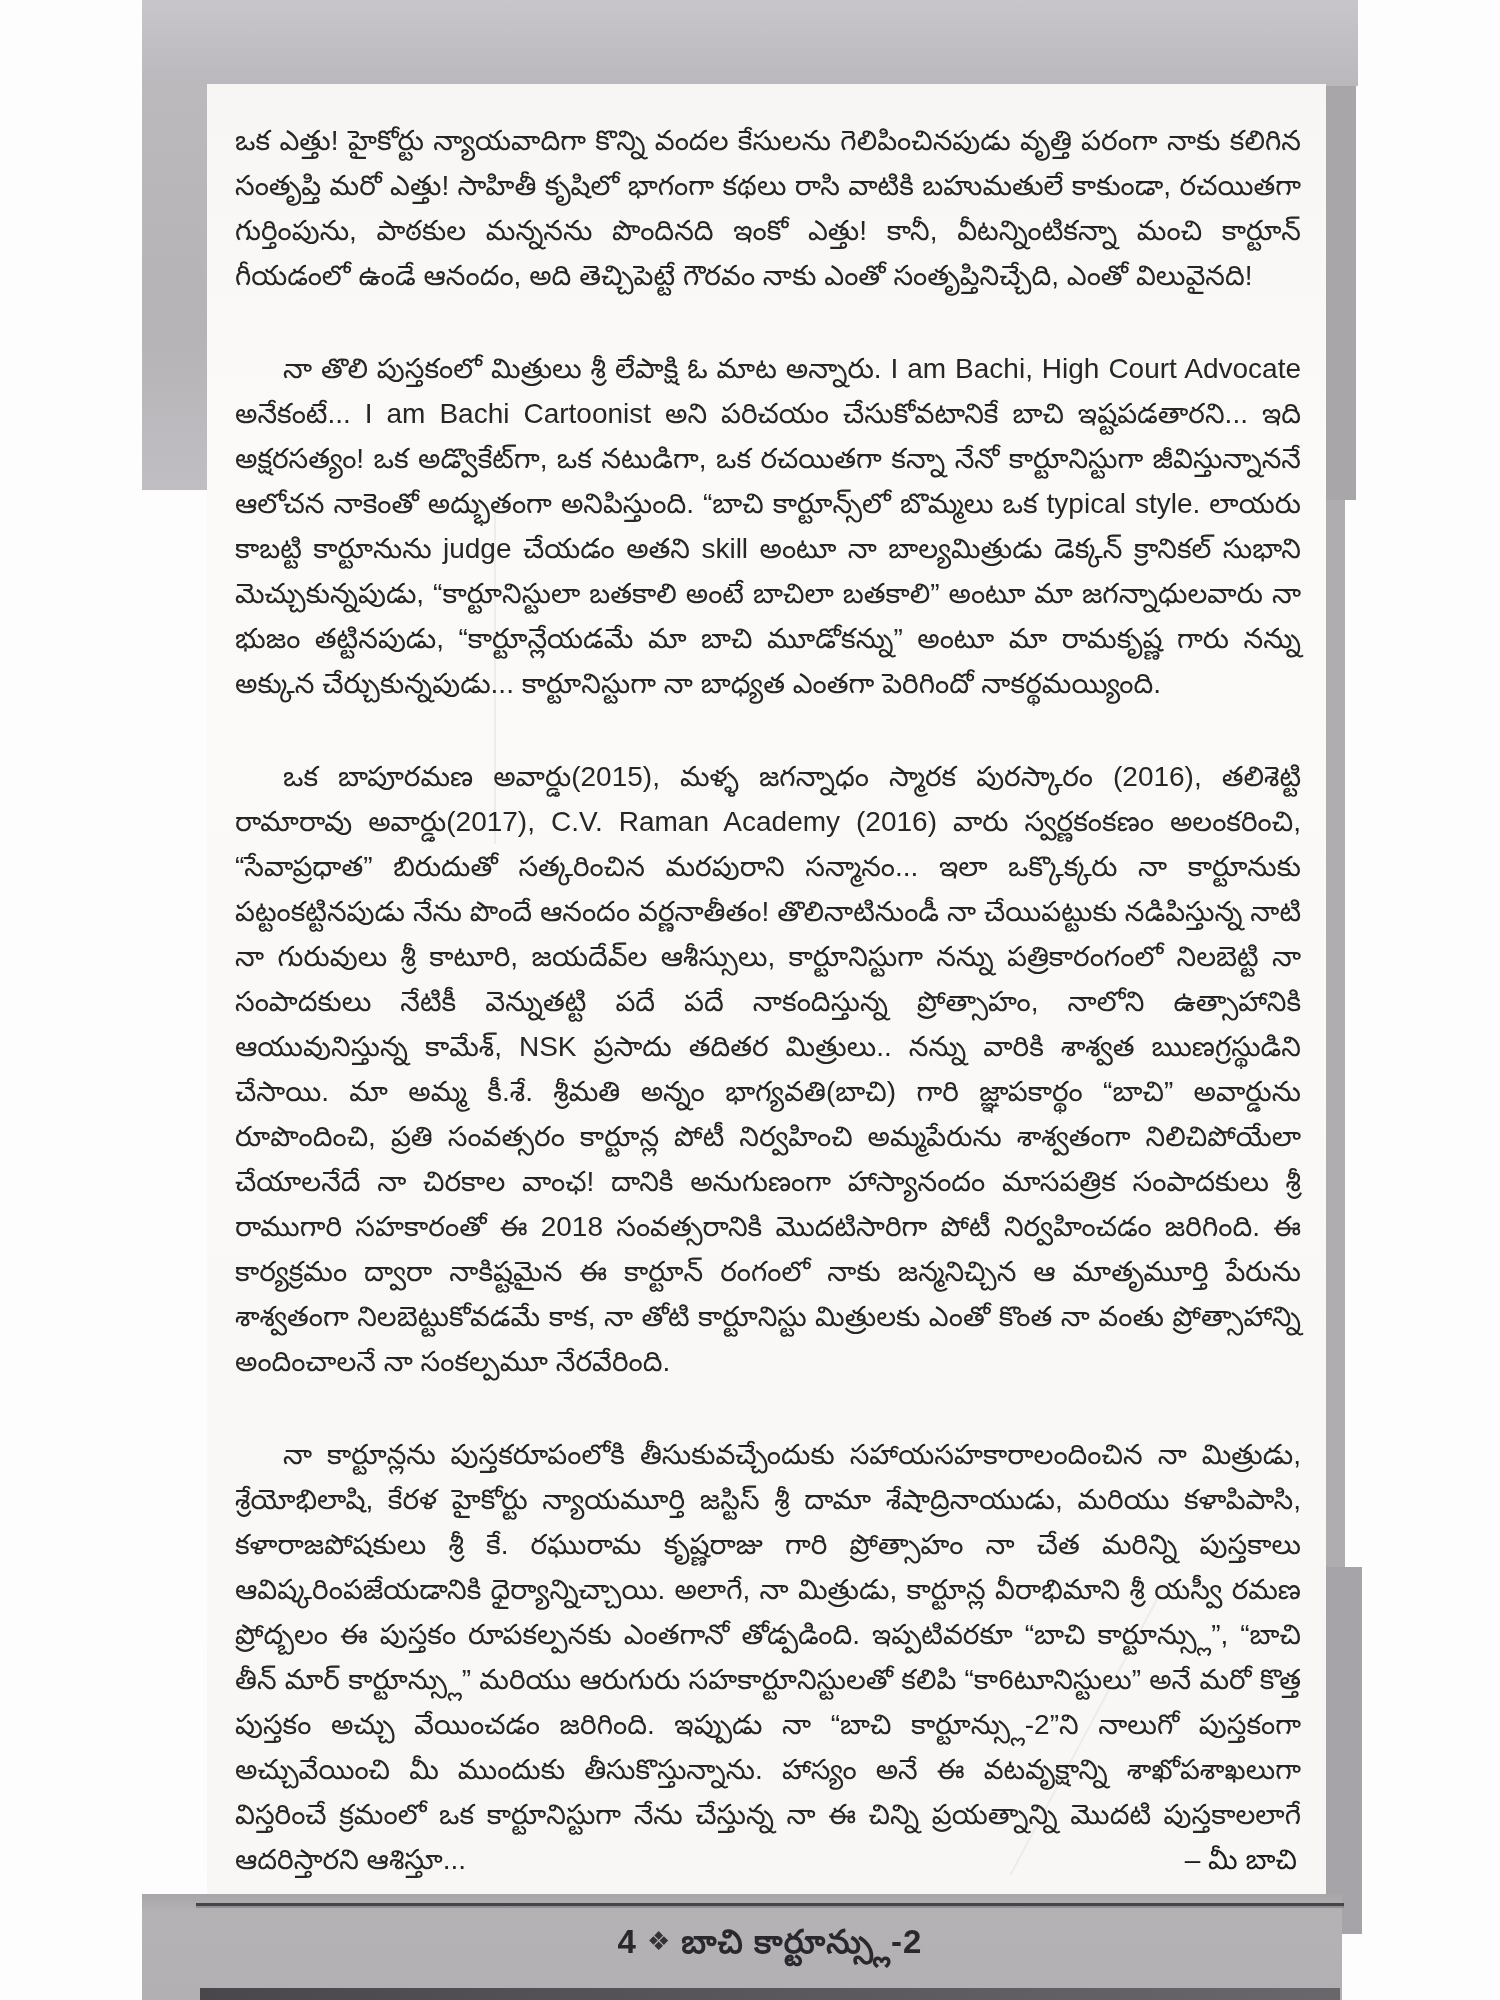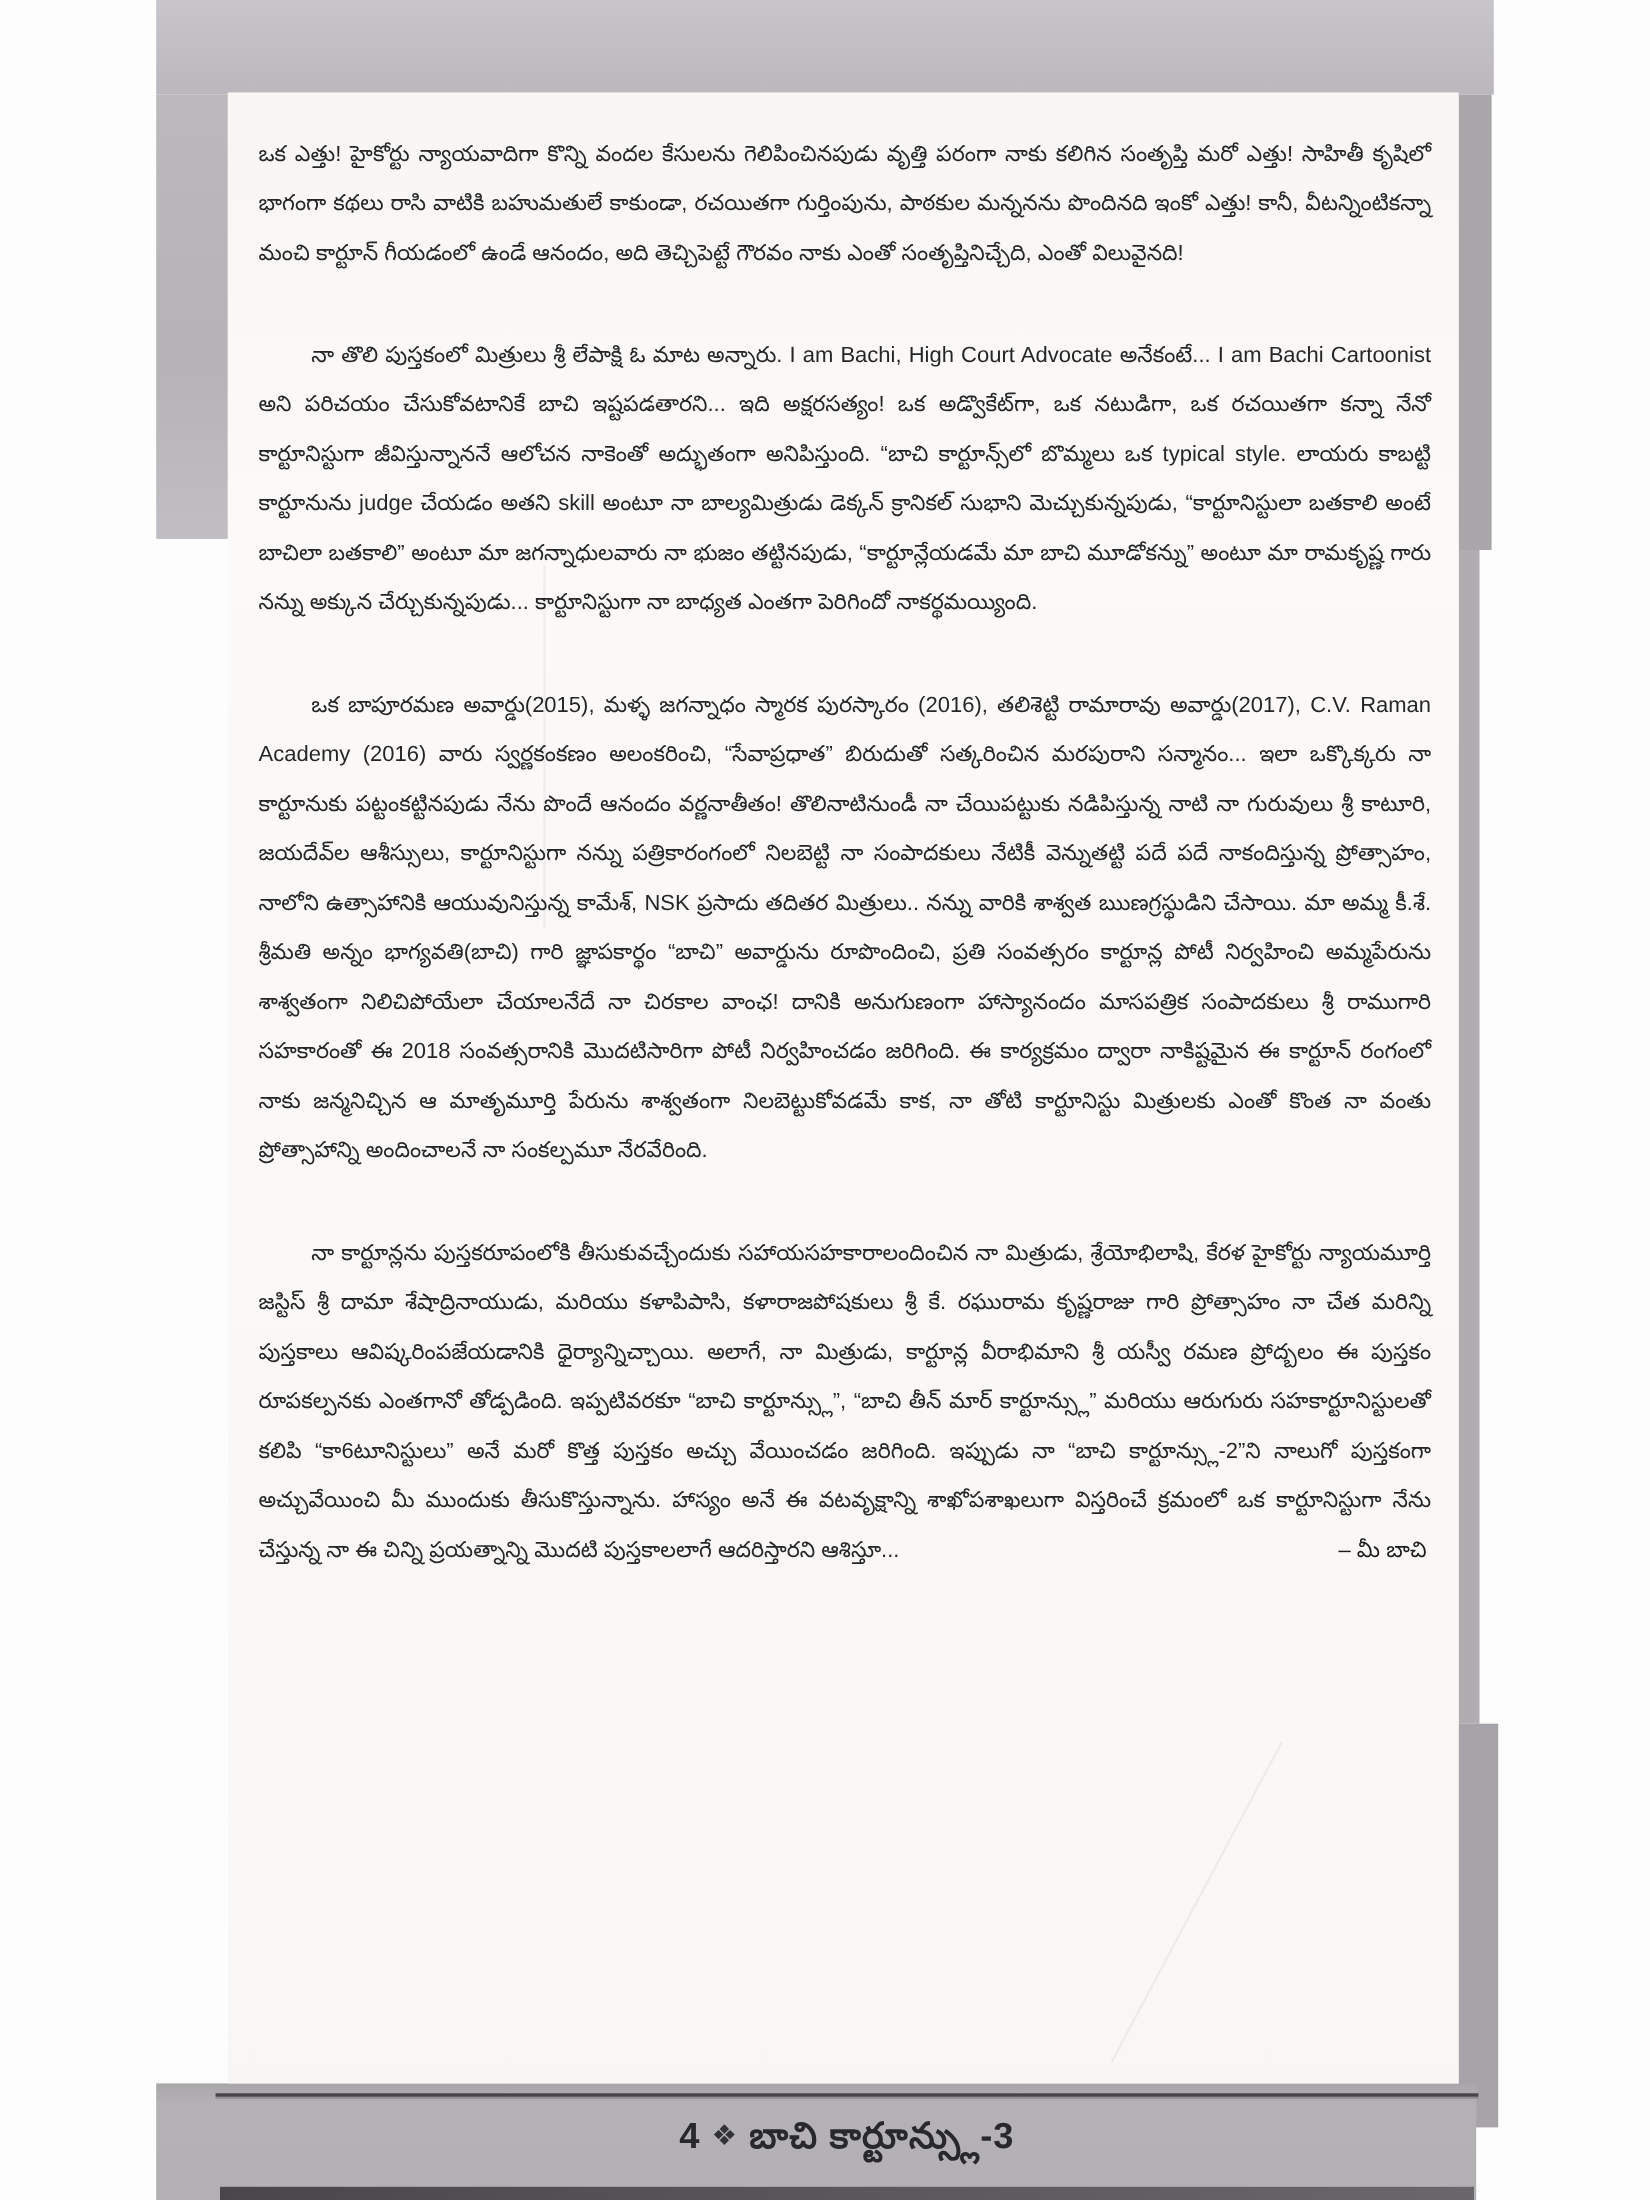--- a/index.html
+++ b/index.html
@@ -41,21 +41,21 @@
     background:rgba(90,80,90,0.08);
   }
   .crease-d{
     position:absolute;left:880px;top:1480px;width:2px;height:330px;
     background:rgba(90,80,90,0.07);
     transform:rotate(28deg);
   }
   
   .text-block{
     position:absolute;left:28px;top:34px;width:1066px;
-    font-size:20px;line-height:45px;color:#262626;
+    font-size:28px;line-height:45px;color:#262626;
     text-align:justify;
   }
   .text-block p{margin:0 0 13px 0;}
   .text-block p.indent{text-indent:48px;margin-top:48px;}
   .sig{
     float:right;font-weight:normal;color:#1d1d1d;
     padding-right:4px;
   }
   
   .footer-rule{
@@ -93,16 +93,16 @@
       <p class="indent">ఒక బాపూరమణ అవార్డు(2015), మళ్ళ జగన్నాధం స్మారక పురస్కారం (2016), తలిశెట్టి రామారావు అవార్డు(2017), C.V. Raman Academy (2016) వారు స్వర్ణకంకణం అలంకరించి, “సేవాప్రధాత” బిరుదుతో సత్కరించిన మరపురాని సన్మానం... ఇలా ఒక్కొక్కరు నా కార్టూనుకు పట్టంకట్టినపుడు నేను పొందే ఆనందం వర్ణనాతీతం! తొలినాటినుండీ నా చేయిపట్టుకు నడిపిస్తున్న నాటి నా గురువులు శ్రీ కాటూరి, జయదేవ్‌ల ఆశీస్సులు, కార్టూనిస్టుగా నన్ను పత్రికారంగంలో నిలబెట్టి నా సంపాదకులు నేటికీ వెన్నుతట్టి పదే పదే నాకందిస్తున్న ప్రోత్సాహం, నాలోని ఉత్సాహానికి ఆయువునిస్తున్న కామేశ్, NSK ప్రసాదు తదితర మిత్రులు.. నన్ను వారికి శాశ్వత ఋణగ్రస్థుడిని చేసాయి. మా అమ్మ కీ.శే. శ్రీమతి అన్నం భాగ్యవతి(బాచి) గారి జ్ఞాపకార్థం “బాచి” అవార్డును రూపొందించి, ప్రతి సంవత్సరం కార్టూన్ల పోటీ నిర్వహించి అమ్మపేరును శాశ్వతంగా నిలిచిపోయేలా చేయాలనేదే నా చిరకాల వాంఛ! దానికి అనుగుణంగా హాస్యానందం మాసపత్రిక సంపాదకులు శ్రీ రాముగారి సహకారంతో ఈ 2018 సంవత్సరానికి మొదటిసారిగా పోటీ నిర్వహించడం జరిగింది. ఈ కార్యక్రమం ద్వారా నాకిష్టమైన ఈ కార్టూన్ రంగంలో నాకు జన్మనిచ్చిన ఆ మాతృమూర్తి పేరును శాశ్వతంగా నిలబెట్టుకోవడమే కాక, నా తోటి కార్టూనిస్టు మిత్రులకు ఎంతో కొంత నా వంతు ప్రోత్సాహాన్ని అందించాలనే నా సంకల్పమూ నేరవేరింది.</p>
       <p class="indent">
         <span>నా కార్టూన్లను పుస్తకరూపంలోకి తీసుకువచ్చేందుకు సహాయసహకారాలందించిన నా మిత్రుడు, శ్రేయోభిలాషి, కేరళ హైకోర్టు న్యాయమూర్తి జస్టిస్ శ్రీ దామా శేషాద్రినాయుడు, మరియు కళాపిపాసి, కళారాజపోషకులు శ్రీ కే. రఘురామ కృష్ణరాజు గారి ప్రోత్సాహం నా చేత మరిన్ని పుస్తకాలు ఆవిష్కరింపజేయడానికి ధైర్యాన్నిచ్చాయి. అలాగే, నా మిత్రుడు, కార్టూన్ల వీరాభిమాని శ్రీ యస్వీ రమణ ప్రోద్బలం ఈ పుస్తకం రూపకల్పనకు ఎంతగానో తోడ్పడింది. ఇప్పటివరకూ “బాచి కార్టూన్స్లు”, “బాచి తీన్ మార్ కార్టూన్స్లు” మరియు ఆరుగురు సహకార్టూనిస్టులతో కలిపి “కా6టూనిస్టులు” అనే మరో కొత్త పుస్తకం అచ్చు వేయించడం జరిగింది. ఇప్పుడు నా “బాచి కార్టూన్స్లు-2”ని నాలుగో పుస్తకంగా అచ్చువేయించి మీ ముందుకు తీసుకొస్తున్నాను. హాస్యం అనే ఈ వటవృక్షాన్ని శాఖోపశాఖలుగా విస్తరించే క్రమంలో ఒక కార్టూనిస్టుగా నేను చేస్తున్న నా ఈ చిన్ని ప్రయత్నాన్ని మొదటి పుస్తకాలలాగే ఆదరిస్తారని ఆశిస్తూ...</span>
         <span class="sig">– మీ బాచి</span>
       </p>
     </div>
   </div>
 
   <div class="footer-rule"></div>
   <div class="footer">
-    <span>4</span><span class="orn">❖</span><span>బాచి కార్టూన్స్లు-3</span>
+    <span>4</span><span class="orn">❖</span><span>బాచి కార్టూన్స్లు-2</span>
   </div>
 
 </div>
 
 </body></html>

